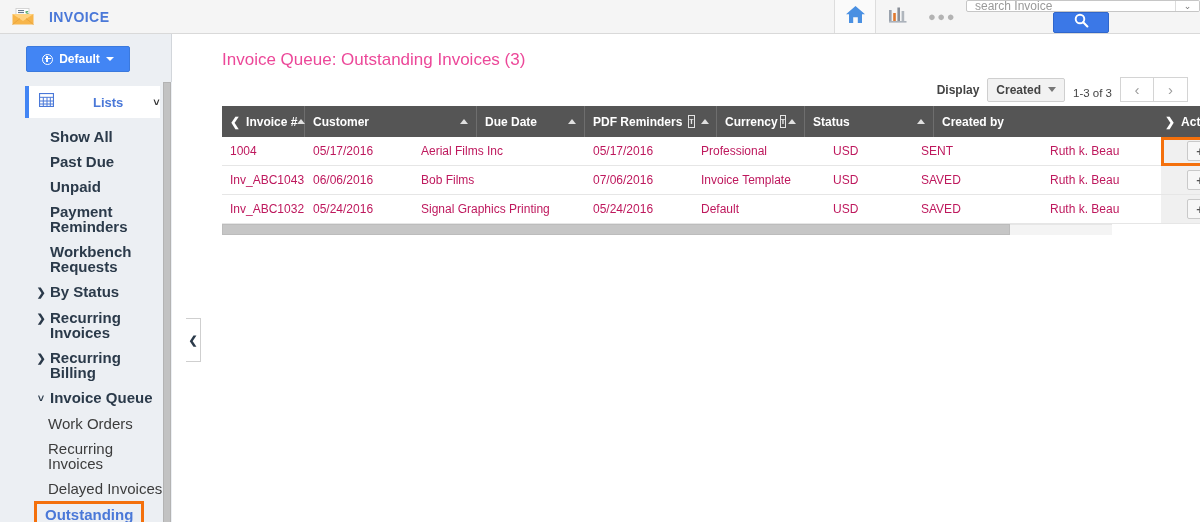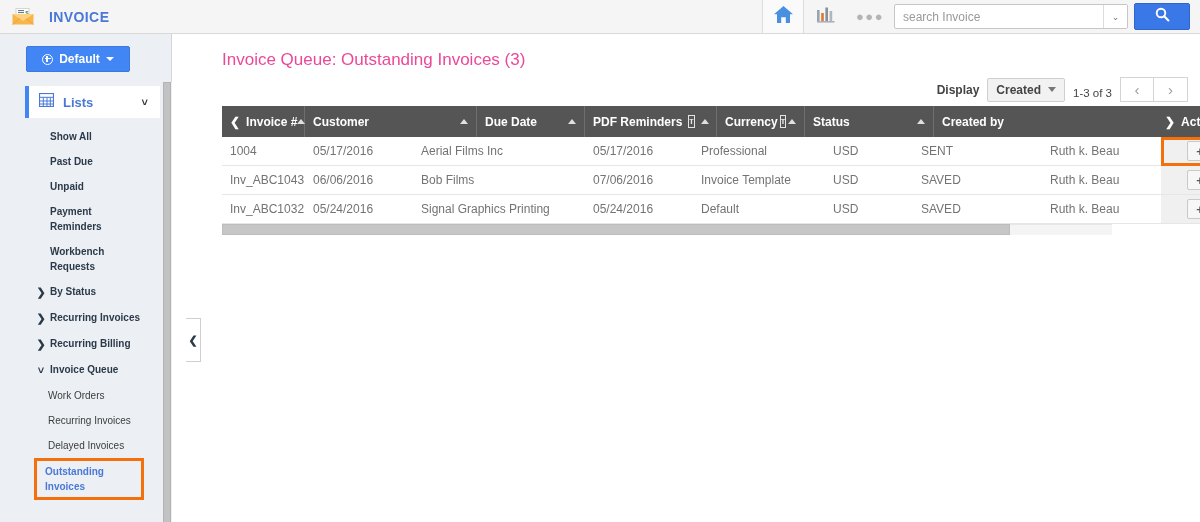--- a/index.html
+++ b/index.html
@@ -65,20 +65,21 @@
   .dots-glyph {
     color: #b3b3b3;
     font-size: 13px;
     letter-spacing: 1.5px;
     line-height: 1;
   }
   .search-wrap {
     display: flex;
     align-items: center;
     margin-left: 2px;
+    flex-direction: column;
   }
   .search-box {
     display: flex;
     align-items: stretch;
     height: 25px;
     width: 234px;
     border: 1px solid #c6c6c6;
     background: #fff;
     border-radius: 2px;
     overflow: hidden;
@@ -164,20 +165,21 @@
   .lists-item {
     margin-top: 14px;
     margin-left: 25px;
     width: 135px; height: 32px;
     background: #fff;
     border-left: 4px solid #4285f4;
     display: flex;
     align-items: center;
     padding-left: 10px;
     cursor: pointer;
+    gap: 30px;
   }
   .lists-label {
     color: #4a78d8;
     font-size: 13px;
     font-weight: bold;
     margin-left: 9px;
   }
   .lists-chev {
     margin-left: auto;
     margin-right: 12px;
@@ -199,21 +201,21 @@
     flex: none;
     text-align: center;
     color: #2b3a4a;
     font-size: 11px;
     font-weight: bold;
     padding-top: 1px;
   }
   .nav-row .spacer { width: 50px; flex: none; }
   .nav-row .spacer-sub { width: 48px; flex: none; }
   .nav-label {
-    font-size: 10px;
+    font-size: 15px;
     color: #3c3c3c;
   }
   .nav-label.bold { font-weight: bold; color: #2b3a4a; }
   .nav-label.sub  { color: #3c3c3c; font-weight: normal; }
   .nav-row.highlight {
     margin-left: 34px;
     border: 3px solid #f4700c;
     padding: 3px 6px 3px 8px;
     width: 110px;
   }
@@ -382,21 +384,21 @@
     display: flex;
     border-bottom: 1px solid #e6e6e6;
     background: #fff;
   }
   .td {
     height: 28px;
     display: flex;
     align-items: center;
     padding: 0 8px;
     font-size: 12px;
-    color: #737373;
+    color: #be185d;
     white-space: nowrap;
     overflow: hidden;
   }
 
   
   .actions-col {
     position: absolute;
     left: 939px; top: 0;
     width: 78px;
   }

